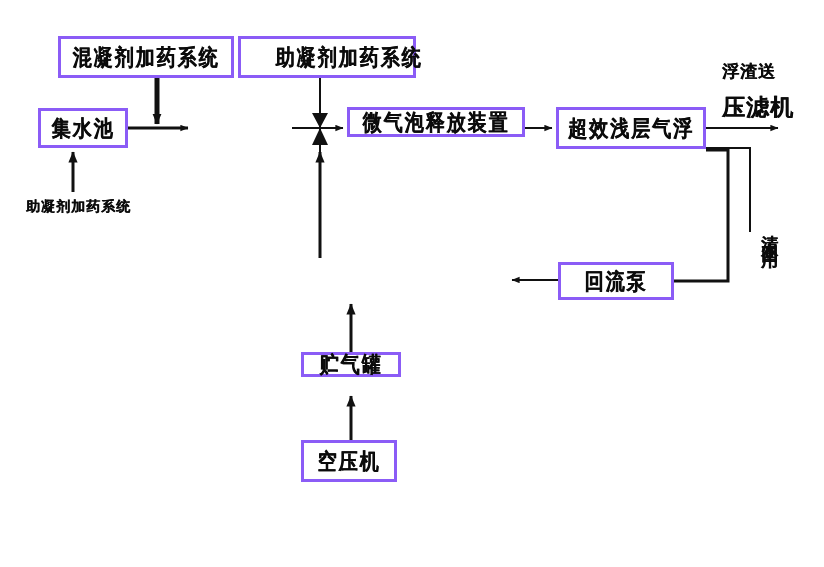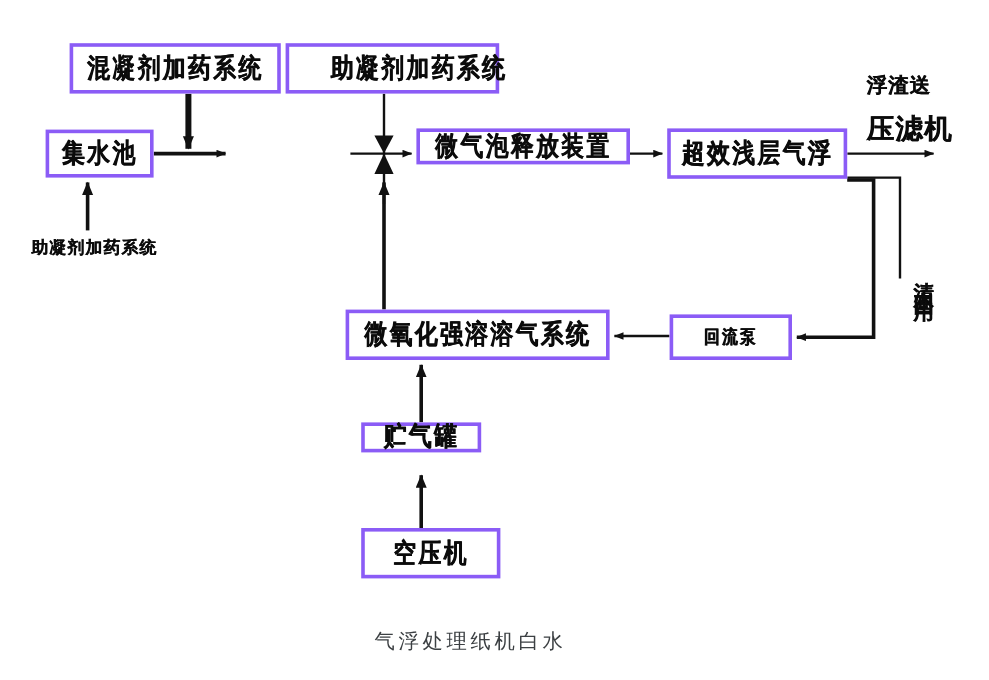--- a/index.html
+++ b/index.html
@@ -136,39 +136,35 @@
 
 
   <div class="node" style="left:347px; top:107px; width:178px; height:30px; font-size:19px;">
     <span class="node-text">微气泡释放装置</span>
   </div>
 
   <div class="node" style="left:556px; top:107px; width:150px; height:42px; font-size:19px;">
     <span class="node-text">超效浅层气浮</span>
   </div>
 
-  <div class="node" style="left:288px; top:258px; width:220px; height:42px; font-size:19px;">
-    <span class="node-text">微氧化强溶溶气系统</span>
-  </div>
 
-  <div class="node" style="left:558px; top:262px; width:102px; height:38px; font-size:13px;">
+  <div class="node" style="left:558px; top:262px; width:116px; height:38px; font-size:19px;">
     <span class="node-text">回流泵</span>
   </div>
 
   <div class="node" style="left:301px; top:352px; width:100px; height:25px; font-size:19px;">
     <span class="node-text">贮气罐</span>
   </div>
 
-  <div class="node" style="left:301px; top:440px; width:116px; height:42px; font-size:19px;">
+  <div class="node" style="left:301px; top:440px; width:96px; height:42px; font-size:19px;">
     <span class="node-text">空压机</span>
   </div>
 
   <div class="free-label" style="left:26px; top:198px; font-size:14px;">助凝剂加药系统</div>
 
   <div class="free-label" style="left:722px; top:60px; font-size:17px;">浮渣送</div>
 
   <div class="free-label" style="left:722px; top:92px; font-size:23px;">压滤机</div>
 
   <div class="free-label vert" style="left:758px; top:168px; font-size:17px; height:130px;">清水回用</div>
 
-  <div class="caption" style="left:312px; top:523px; font-size:17px;">气浮处理纸机白水</div>
 
 </div>
 
 </body></html>

